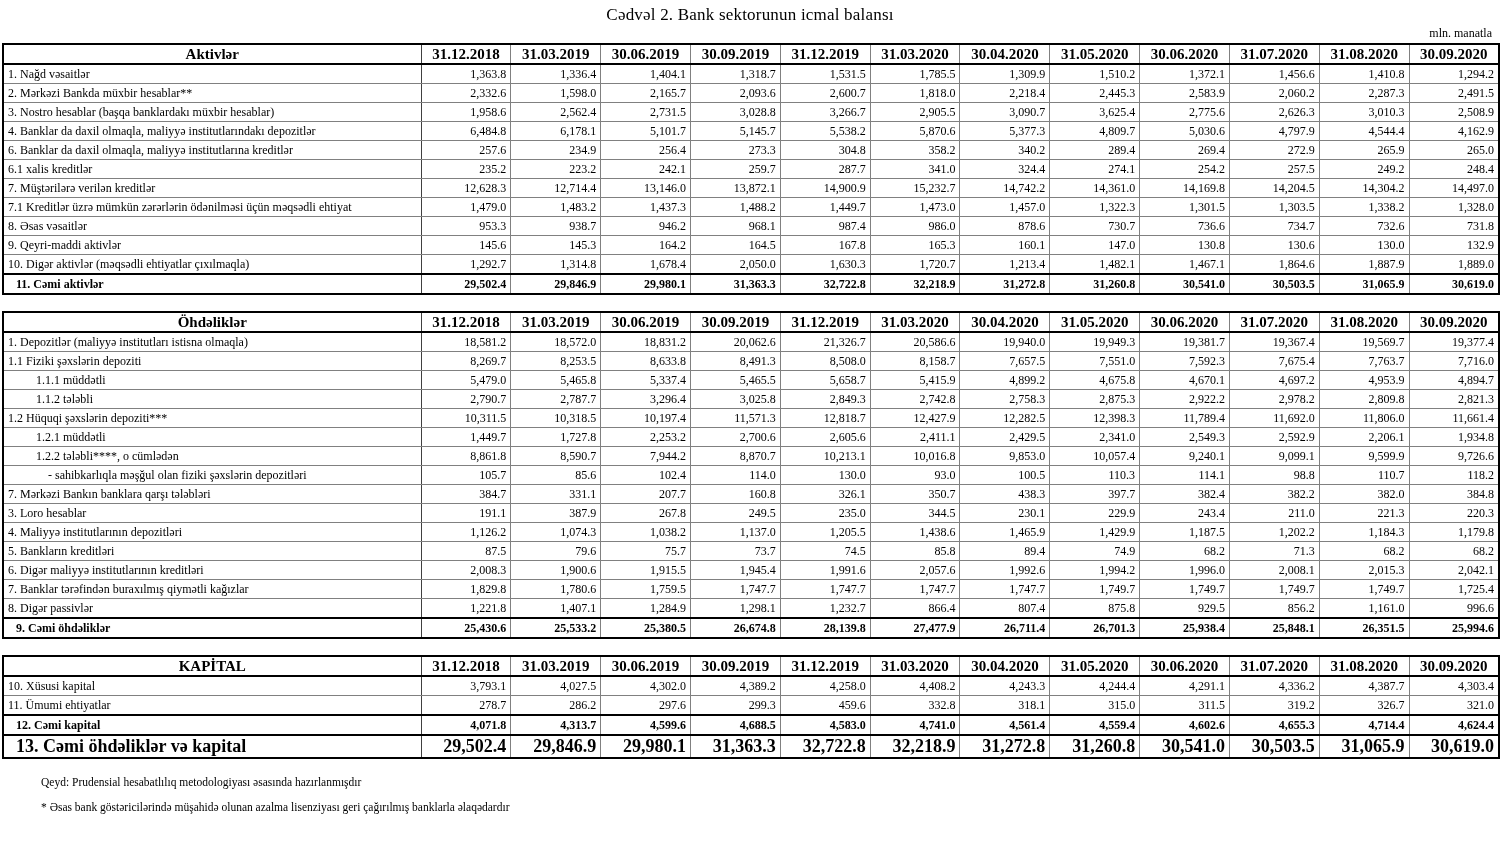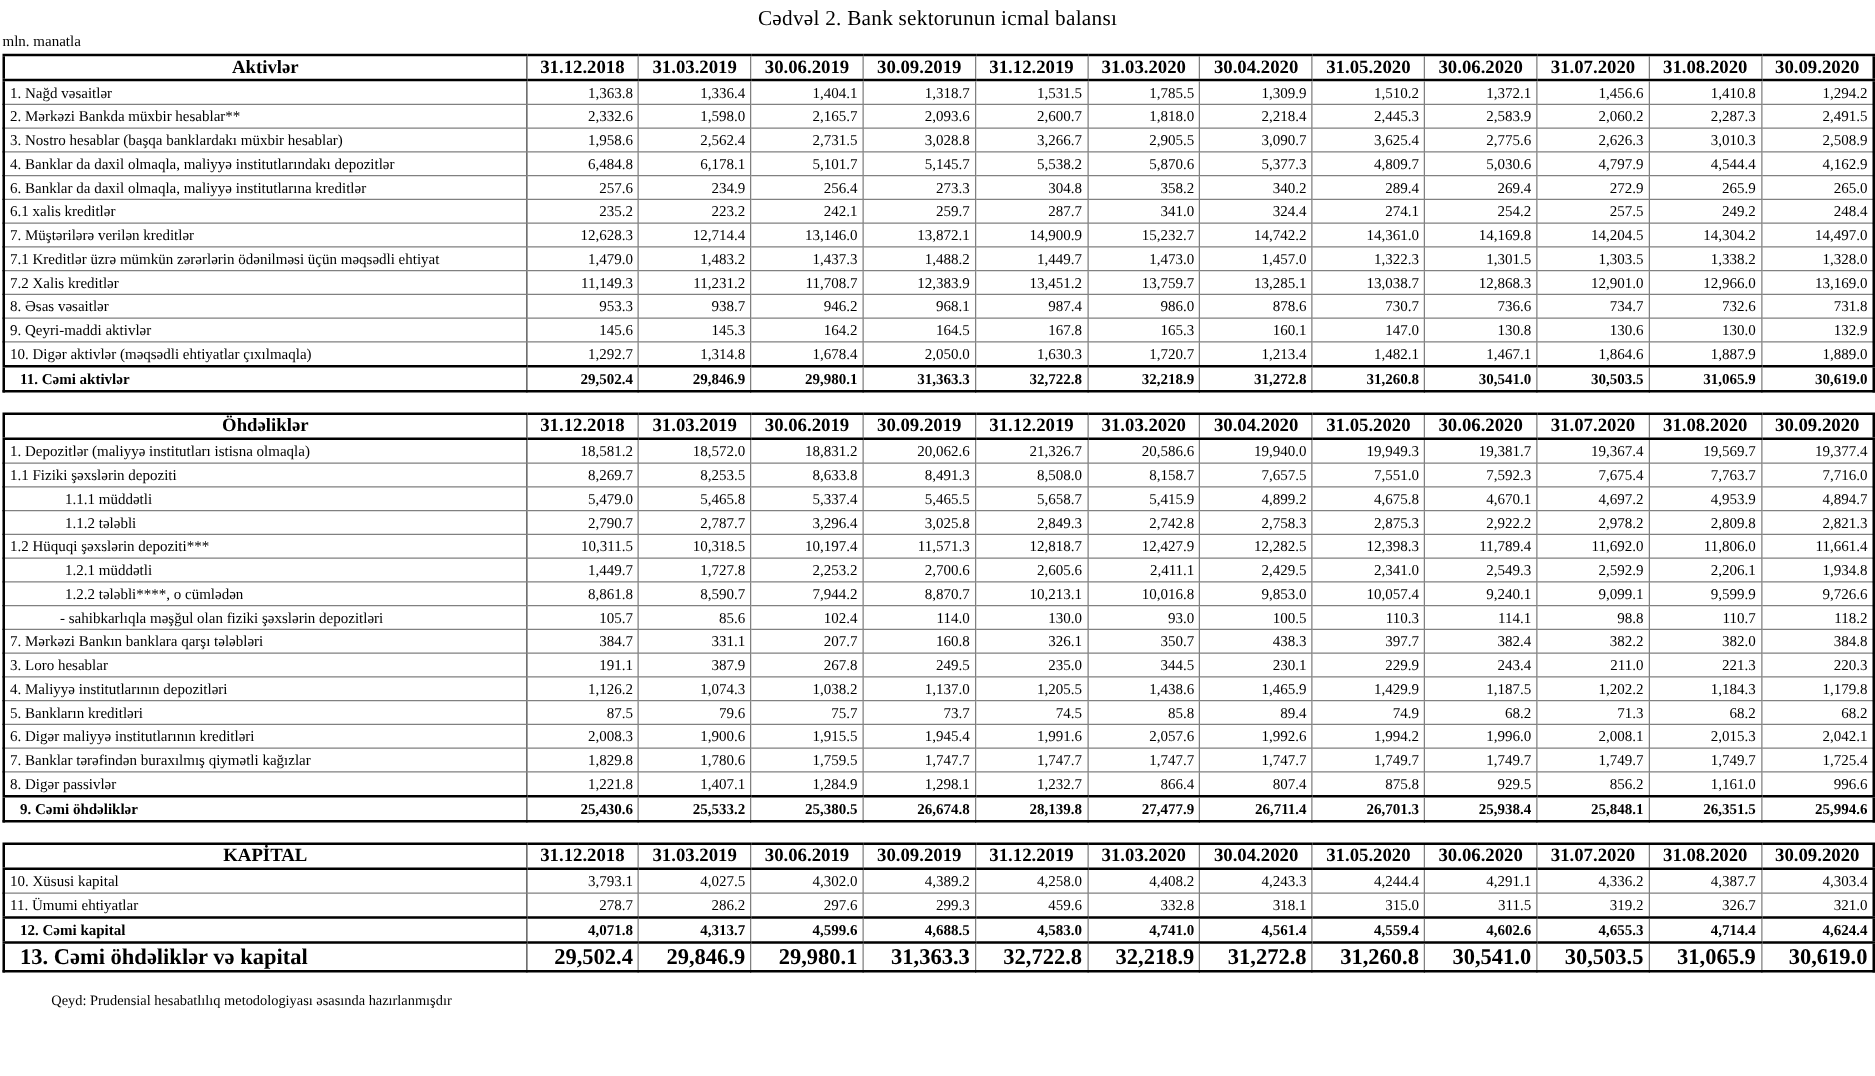--- a/index.html
+++ b/index.html
@@ -12,21 +12,21 @@
   }
   .page { padding: 0 2px; }
   .title {
     text-align: center;
     font-size: 17px;
     font-weight: normal;
     margin: 5px 0 1px 0;
     letter-spacing: 0.2px;
   }
   .unit-label {
-    text-align: left;
+    text-align: right;
     font-size: 12px;
     margin: 0 6px 2px 0;
   }
   table.bal-table {
     border-collapse: collapse;
     table-layout: fixed;
     width: 1496px;
     margin: 0 auto 16px auto;
     border: 2px solid #000;
   }
@@ -50,21 +50,21 @@
   .bal-table th.label-head { border-right: 1px solid #404040; }
   .bal-table td.val { text-align: right; }
   .bal-table tr.total td { font-weight: bold; border-top: 2px solid #000; padding-left: 12px; }
   .bal-table tr.grand td {
     font-weight: bold;
     font-size: 18px;
     line-height: 15px;
     height: 17px;
     border-top: 2px solid #000;
   }
-  .bal-table tr.indent1 td.label { padding-left: 48px; }
+  .bal-table tr.indent1 td.label { padding-left: 32px; }
   .bal-table tr.indent2 td.label { padding-left: 44px; }
   .footnotes { margin: 2px 6px 0 4px; font-size: 11.5px; }
   .footnote { margin-bottom: 9px; max-width: 1300px; line-height: 1.35; margin-left: 35px; }
 </style>
 </head>
 <body>
 
 <div class="page">
   <div class="title">Cədvəl 2. Bank sektorunun icmal balansı</div>
   <div class="unit-label">mln. manatla</div>
@@ -218,35 +218,20 @@
             <td class="val">1,449.7</td>
             <td class="val">1,473.0</td>
             <td class="val">1,457.0</td>
             <td class="val">1,322.3</td>
             <td class="val">1,301.5</td>
             <td class="val">1,303.5</td>
             <td class="val">1,338.2</td>
             <td class="val">1,328.0</td>
           </tr>
           <tr class="">
-            <td class="label">7.2 Xalis kreditlər</td>
-            <td class="val">11,149.3</td>
-            <td class="val">11,231.2</td>
-            <td class="val">11,708.7</td>
-            <td class="val">12,383.9</td>
-            <td class="val">13,451.2</td>
-            <td class="val">13,759.7</td>
-            <td class="val">13,285.1</td>
-            <td class="val">13,038.7</td>
-            <td class="val">12,868.3</td>
-            <td class="val">12,901.0</td>
-            <td class="val">12,966.0</td>
-            <td class="val">13,169.0</td>
-          </tr>
-          <tr class="">
             <td class="label">8.  Əsas vəsaitlər</td>
             <td class="val">953.3</td>
             <td class="val">938.7</td>
             <td class="val">946.2</td>
             <td class="val">968.1</td>
             <td class="val">987.4</td>
             <td class="val">986.0</td>
             <td class="val">878.6</td>
             <td class="val">730.7</td>
             <td class="val">736.6</td>
@@ -670,15 +655,16 @@
             <td class="val">30,503.5</td>
             <td class="val">31,065.9</td>
             <td class="val">30,619.0</td>
           </tr>
         </tbody>
       </table>
     </div>
 
   <div class="footnotes">
     <div class="footnote">Qeyd: Prudensial hesabatlılıq metodologiyası əsasında hazırlanmışdır</div>
+    <div class="footnote">* Əsas bank göstəricilərində müşahidə olunan azalma lisenziyası geri çağırılmış banklarla əlaqədardır</div>
 
   </div>
 </div>
 
 </body></html>

